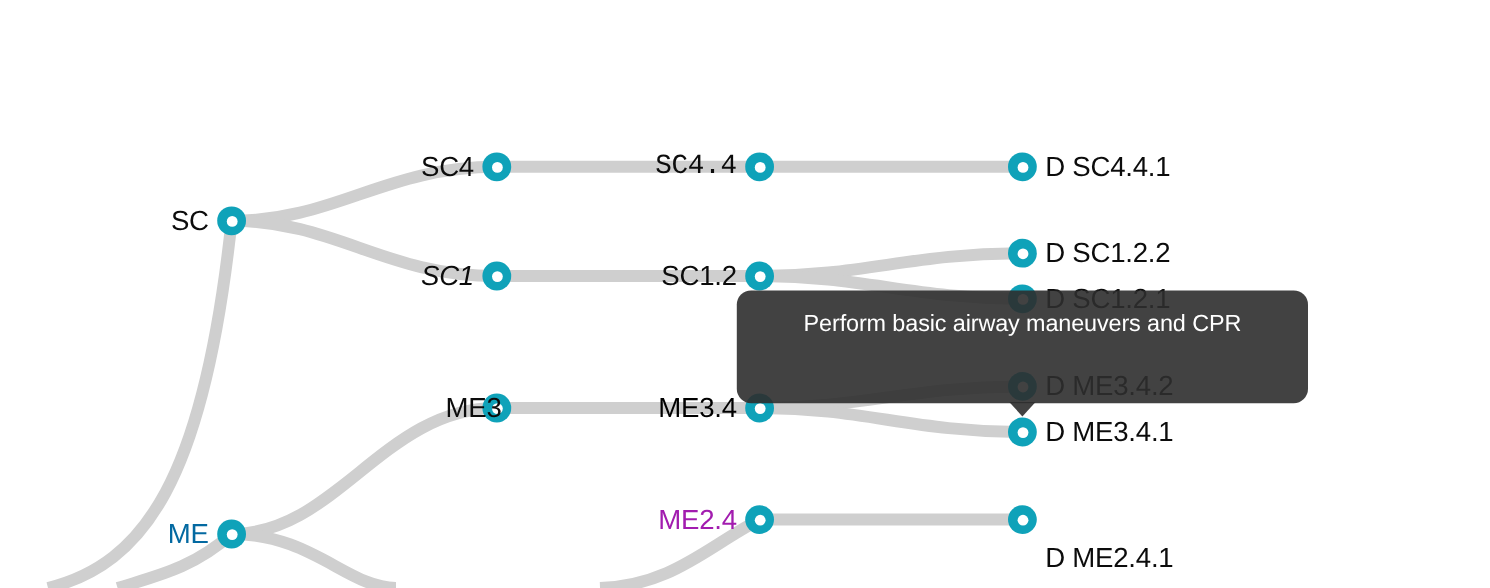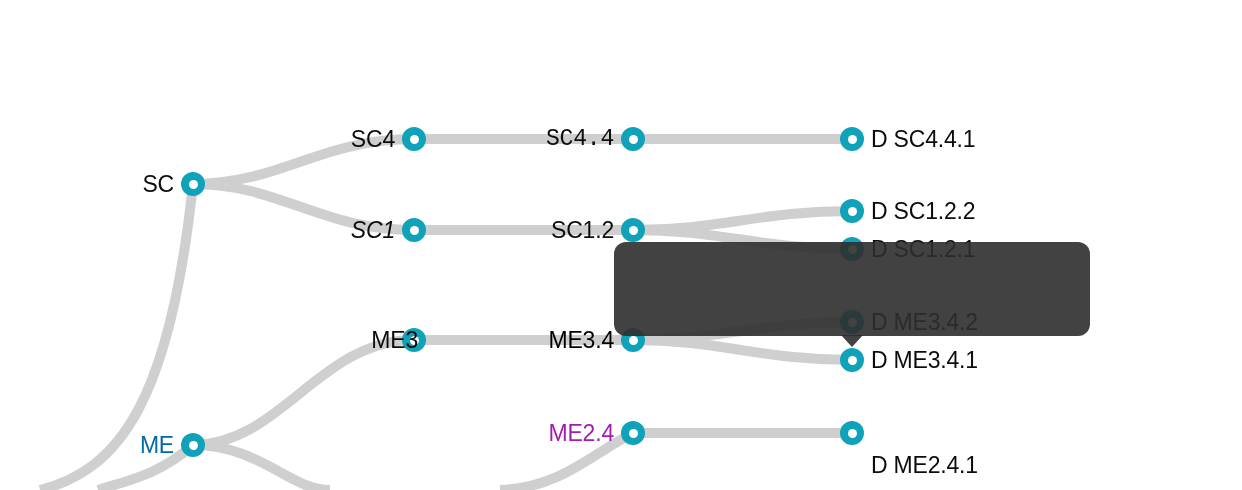--- a/index.html
+++ b/index.html
@@ -122,16 +122,17 @@
       <div class="node-label right" style="top: 249px; left: 871px; color: rgb(12, 12, 12);">D SC1.2.1</div>
       <div class="node-dot" style="left: 852px; top: 322px; background: rgb(15, 162, 185);"></div>
       <div class="node-label right" style="top: 322px; left: 871px; color: rgb(12, 12, 12);">D ME3.4.2</div>
       <div class="node-dot" style="left: 852px; top: 360px; background: rgb(15, 162, 185);"></div>
       <div class="node-label right" style="top: 360px; left: 871px; color: rgb(12, 12, 12);">D ME3.4.1</div>
       <div class="node-dot" style="left: 852px; top: 433px; background: rgb(15, 162, 185);"></div>
       <div class="node-label right" style="top: 433px; left: 871px; color: rgb(12, 12, 12); margin-top: 32px;">D ME2.4.1</div>
     </div>
 
   <div id="tooltip" style="left: 614px; top: 242px; width: 476px; height: 94px; background: rgba(46, 46, 46, 0.9); color: rgb(255, 255, 255);">
+    <span id="tooltip-text">Perform basic airway maneuvers and CPR</span>
     <span class="tip-arrow" style="left: 238px; border-top-color: rgba(46, 46, 46, 0.9);"></span>
   </div>
 
 </div>
 
 </body></html>

